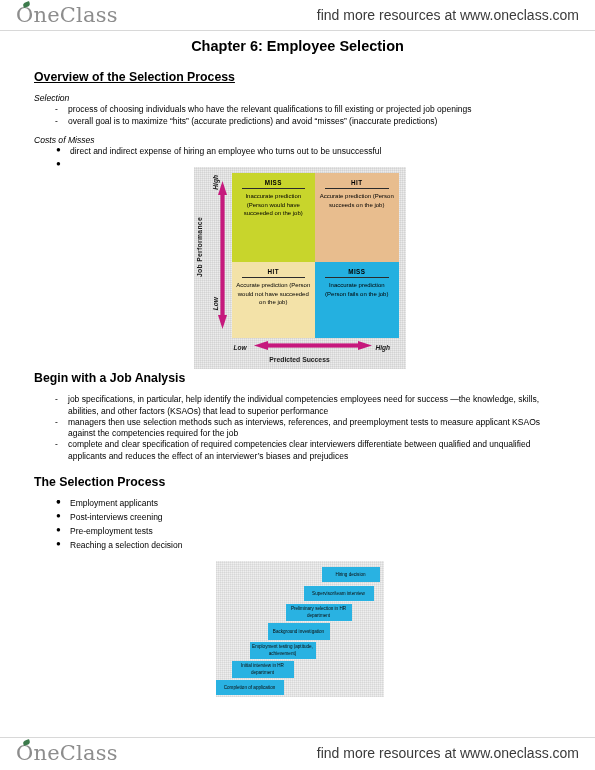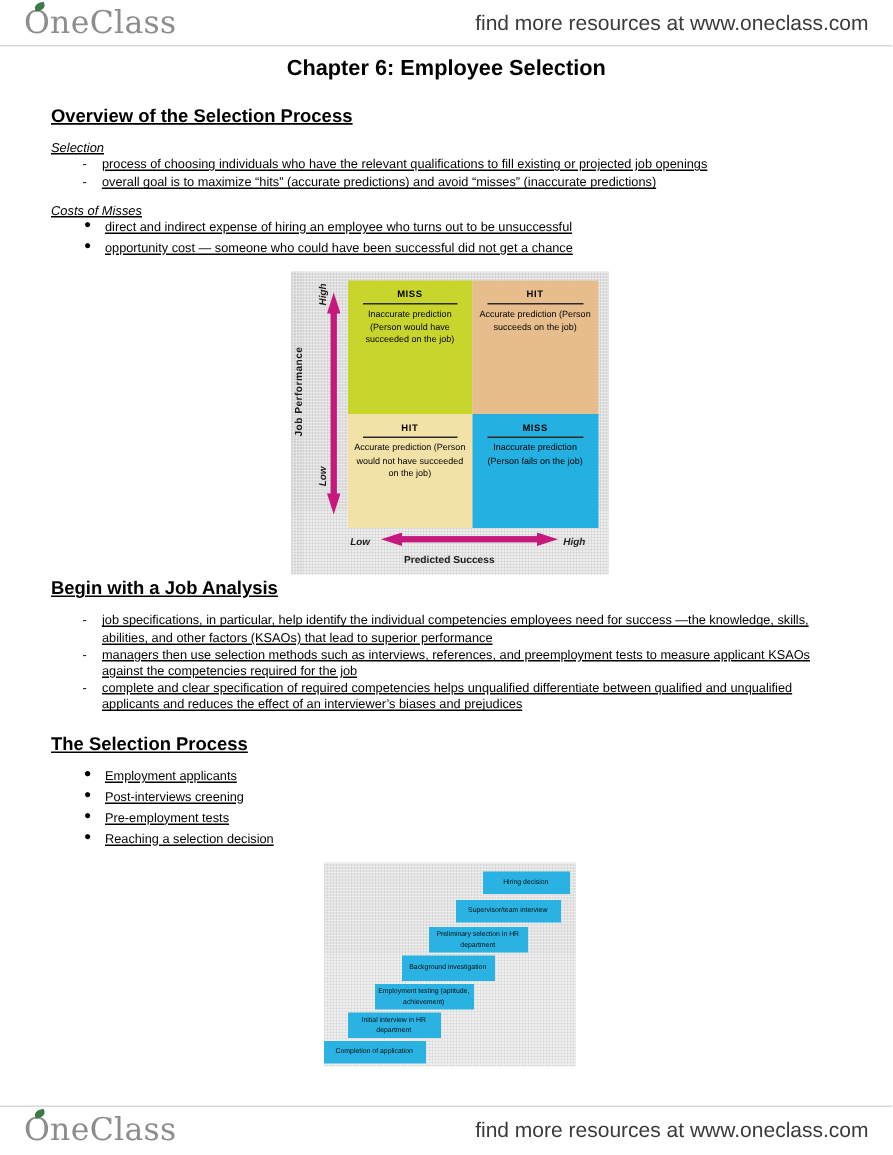--- a/index.html
+++ b/index.html
@@ -42,21 +42,21 @@
 
   
   .doc { position: absolute; left: 0; top: 30px; width: 595px; }
 
   .chapter-title {
     text-align: center;
     font-size: 14.5px; font-weight: bold;
     margin-top: 8px;
   }
 
-  .content { padding: 0 30px 0 34px; margin-top: 16px; text-decoration: underline; }
+  .content { padding: 0 30px 0 34px; margin-top: 16px; }
 
   h2.sec {
     font-size: 12.3px; font-weight: bold;
     text-decoration: underline;
     margin: 0 0 9px 0;
   }
   h2.sec.plain { text-decoration: none; }
 
   .subhead {
     font-style: italic; font-size: 8.6px;
@@ -195,21 +195,20 @@
       </ul>
 
       <div class="subhead">Costs of Misses</div>
       <ul class="list disc">
         <li>
           <span class="bullet">●</span>
           <span>direct and indirect expense of hiring an employee who turns out to be unsuccessful</span>
         </li>
         <li>
           <span class="bullet">●</span>
-          <span>opportunity cost — someone who could have been successful did not get a chance</span>
         </li>
       </ul>
 
       <div class="figure-matrix">
 
         <div class="axis-label-y">Job Performance</div>
         <div class="axis-end y-high">High</div>
         <div class="axis-end y-low">Low</div>
 
         <svg class="arrow-v" viewBox="0 0 9 148">
@@ -254,21 +253,21 @@
         <li>
           <span class="bullet">-</span>
           <span>job specifications, in particular, help identify the individual competencies employees need for success —the knowledge, skills, abilities, and other factors (KSAOs) that lead to superior performance</span>
         </li>
         <li>
           <span class="bullet">-</span>
           <span>managers then use selection methods such as interviews, references, and preemployment tests to measure applicant KSAOs against the competencies required for the job</span>
         </li>
         <li>
           <span class="bullet">-</span>
-          <span>complete and clear specification of required competencies helps unqualified differentiate between qualified and unqualified applicants and reduces the effect of an interviewer’s biases and prejudices</span>
+          <span>complete and clear specification of required competencies clear interviewers differentiate between qualified and unqualified applicants and reduces the effect of an interviewer’s biases and prejudices</span>
         </li>
       </ul>
 
       <h2 class="sec plain" style="margin-top:13px">The Selection Process</h2>
       <ul class="list disc">
         <li>
           <span class="bullet">●</span>
         </li>
         <li>
           <span class="bullet">●</span>

